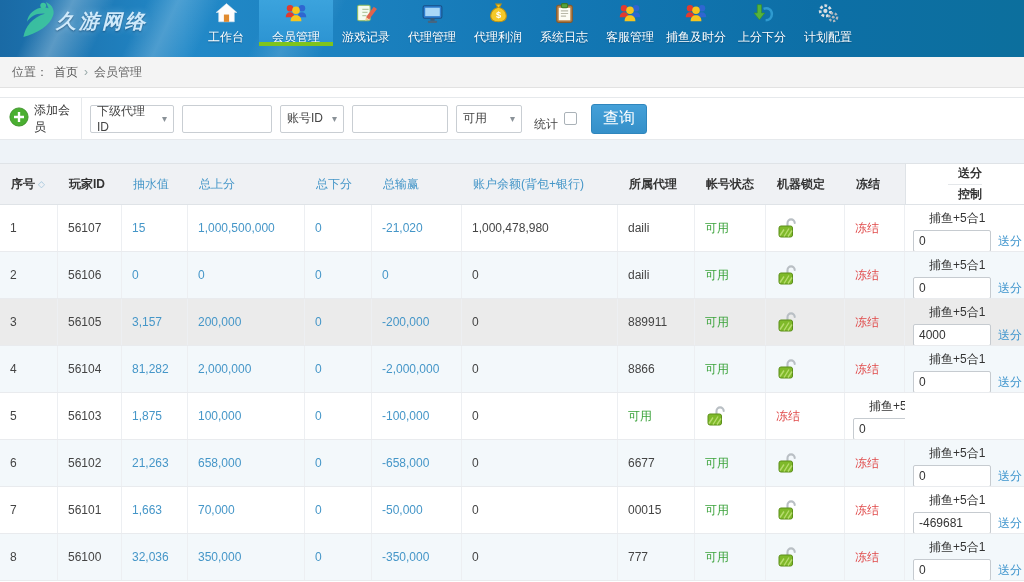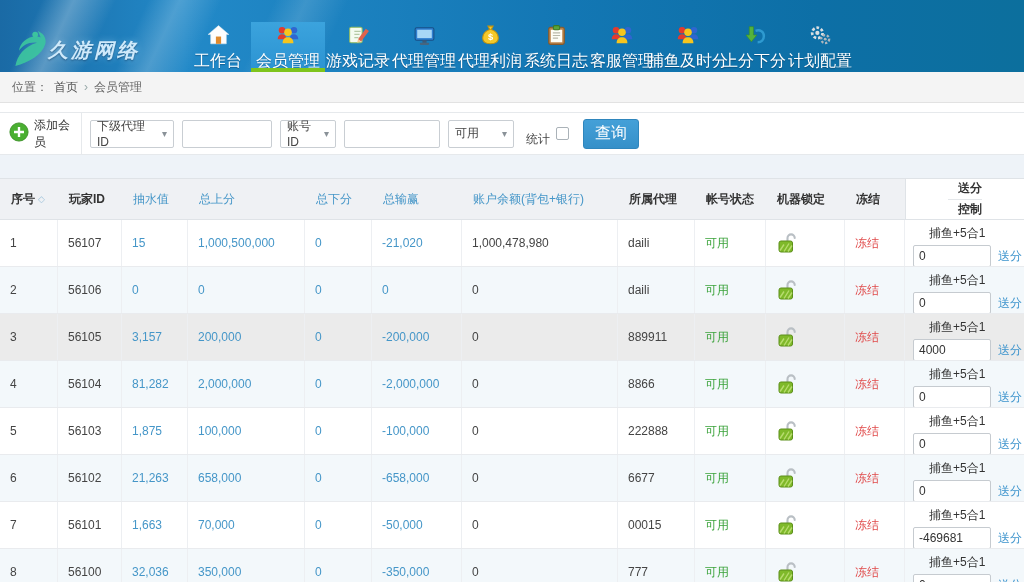--- a/index.html
+++ b/index.html
@@ -2,38 +2,39 @@
 <html><head>
 <meta charset="utf-8">
 <style>
   * { box-sizing: border-box; margin: 0; padding: 0; }
   body {
     width: 1024px; height: 582px; overflow: hidden; background: #fff;
     font-family: "Liberation Sans", "DejaVu Sans", sans-serif; font-size: 12px; color: #555;
   }
   
   .nav {
-    position: relative; height: 72px; display: flex; align-items: flex-end;
+    position: relative; height: 57px; display: flex; align-items: flex-start;
     background:
       linear-gradient(115deg, rgba(255,255,255,0) 4%, rgba(255,255,255,.28) 7%, rgba(255,255,255,0) 11%,
         rgba(255,255,255,0) 14%, rgba(255,255,255,.20) 17%, rgba(255,255,255,0) 21%,
         rgba(255,255,255,0) 26%, rgba(255,255,255,.14) 29%, rgba(255,255,255,0) 33%),
       linear-gradient(90deg, #1a6aa5 0%, #2289c8 18%, #1377b4 55%, #0d6fa6 80%, #0c6f9d 100%);
+    padding-left: 8px;
   }
   .logo { display: flex; align-items: center; padding-left: 10px; width: 185px; }
   .logo-text {
     color: #cfeafb; font-style: italic; font-weight: bold; font-size: 20px; letter-spacing: 3px;
     text-shadow: 0 1px 2px rgba(0,40,80,.55), 0 0 7px rgba(180,230,255,.45); margin-left: 2px;
   }
   .nav-items { display: flex; }
   .nav-item {
     position: relative; width: 66px; display: flex; flex-direction: column;
     align-items: center; justify-content: center; gap: 3px; cursor: pointer;
   }
-  .nav-item .nlabel { color: #fff; font-size: 16px; white-space: nowrap; text-shadow: 0 1px 1px rgba(0,30,60,.4); }
+  .nav-item .nlabel { color: #fff; font-size: 12px; white-space: nowrap; text-shadow: 0 1px 1px rgba(0,30,60,.4); }
   .nav-item.active { background: linear-gradient(180deg, #3ba3dd, #2b93d2); width: 74px; }
   .nav-item.active::after {
     content: ""; position: absolute; left: 0; right: 0; bottom: 0; height: 4px; background: #7fc41c;
   }
   .nico { height: 26px; display: flex; align-items: flex-end; }
   
   .breadcrumb {
     height: 31px; background: #f4f4f4; border-bottom: 1px solid #e2e2e2;
     display: flex; align-items: center; padding-left: 12px; color: #666; gap: 6px;
   }
@@ -50,21 +51,21 @@
     padding-left: 9px; border-right: 1px solid #e6e9ec; cursor: pointer;
   }
   .add-cell span.add-label { color: #333; }
   .filters { display: flex; align-items: center; margin-left: 8px; }
   .sel {
     height: 28px; border: 1px solid #c9ced3; background: #fff; border-radius: 2px;
     display: flex; align-items: center; justify-content: space-between;
     padding: 0 6px; color: #444; cursor: pointer; margin-right: 8px;
   }
   .sel .caret { color: #8a9298; font-size: 10px; margin-left: 6px; }
-  .sel.s1 { width: 84px; } .sel.s2 { width: 56px; align-items: center; } .sel.s3 { width: 66px; }
+  .sel.s1 { width: 84px; } .sel.s2 { width: 64px; align-items: center; } .sel.s3 { width: 66px; }
   .tb-input {
     height: 28px; border: 1px solid #c9ced3; border-radius: 2px; padding: 0 6px;
     font-size: 12px; color: #333; margin-right: 8px; font-family: inherit;
   }
   .tb-input.i1 { width: 90px; } .tb-input.i2 { width: 96px; }
   .stats-label { color: #444; margin: 12px 6px 0 4px; }
   .checkbox {
     width: 13px; height: 13px; border: 1px solid #aab2b8; background: #fff;
     display: inline-block; border-radius: 2px; cursor: pointer; margin-right: 14px;
   }
@@ -464,21 +465,20 @@
     <div class="td">
           <a class="lnk">100,000</a>
         </div>
     <div class="td">
           <a class="lnk">0</a>
         </div>
     <div class="td">
           <a class="lnk">-100,000</a>
         </div>
     <div class="td">0</div>
-    <div class="td">222888</div>
     <div class="td green-text">可用</div>
     <div class="td">
       <span class="lock-icon">
         <svg viewBox="0 0 22 20" width="22" height="20">
           <path d="M11.5 9V5a3.6 3.6 0 0 1 7.2 0" fill="none" stroke="#b9bfc4" stroke-width="2.1" stroke-linecap="round"></path>
           <rect x="3" y="8" width="13.5" height="11" rx="2" fill="#7fb92a" stroke="#5c8f1a"></rect>
           <path d="M4 17.5l4-6M8 18.5l5-8M12 18.5l4-6" stroke="#b7dc6e" stroke-width="1.4"></path>
         </svg>
       </span>
     </div>

